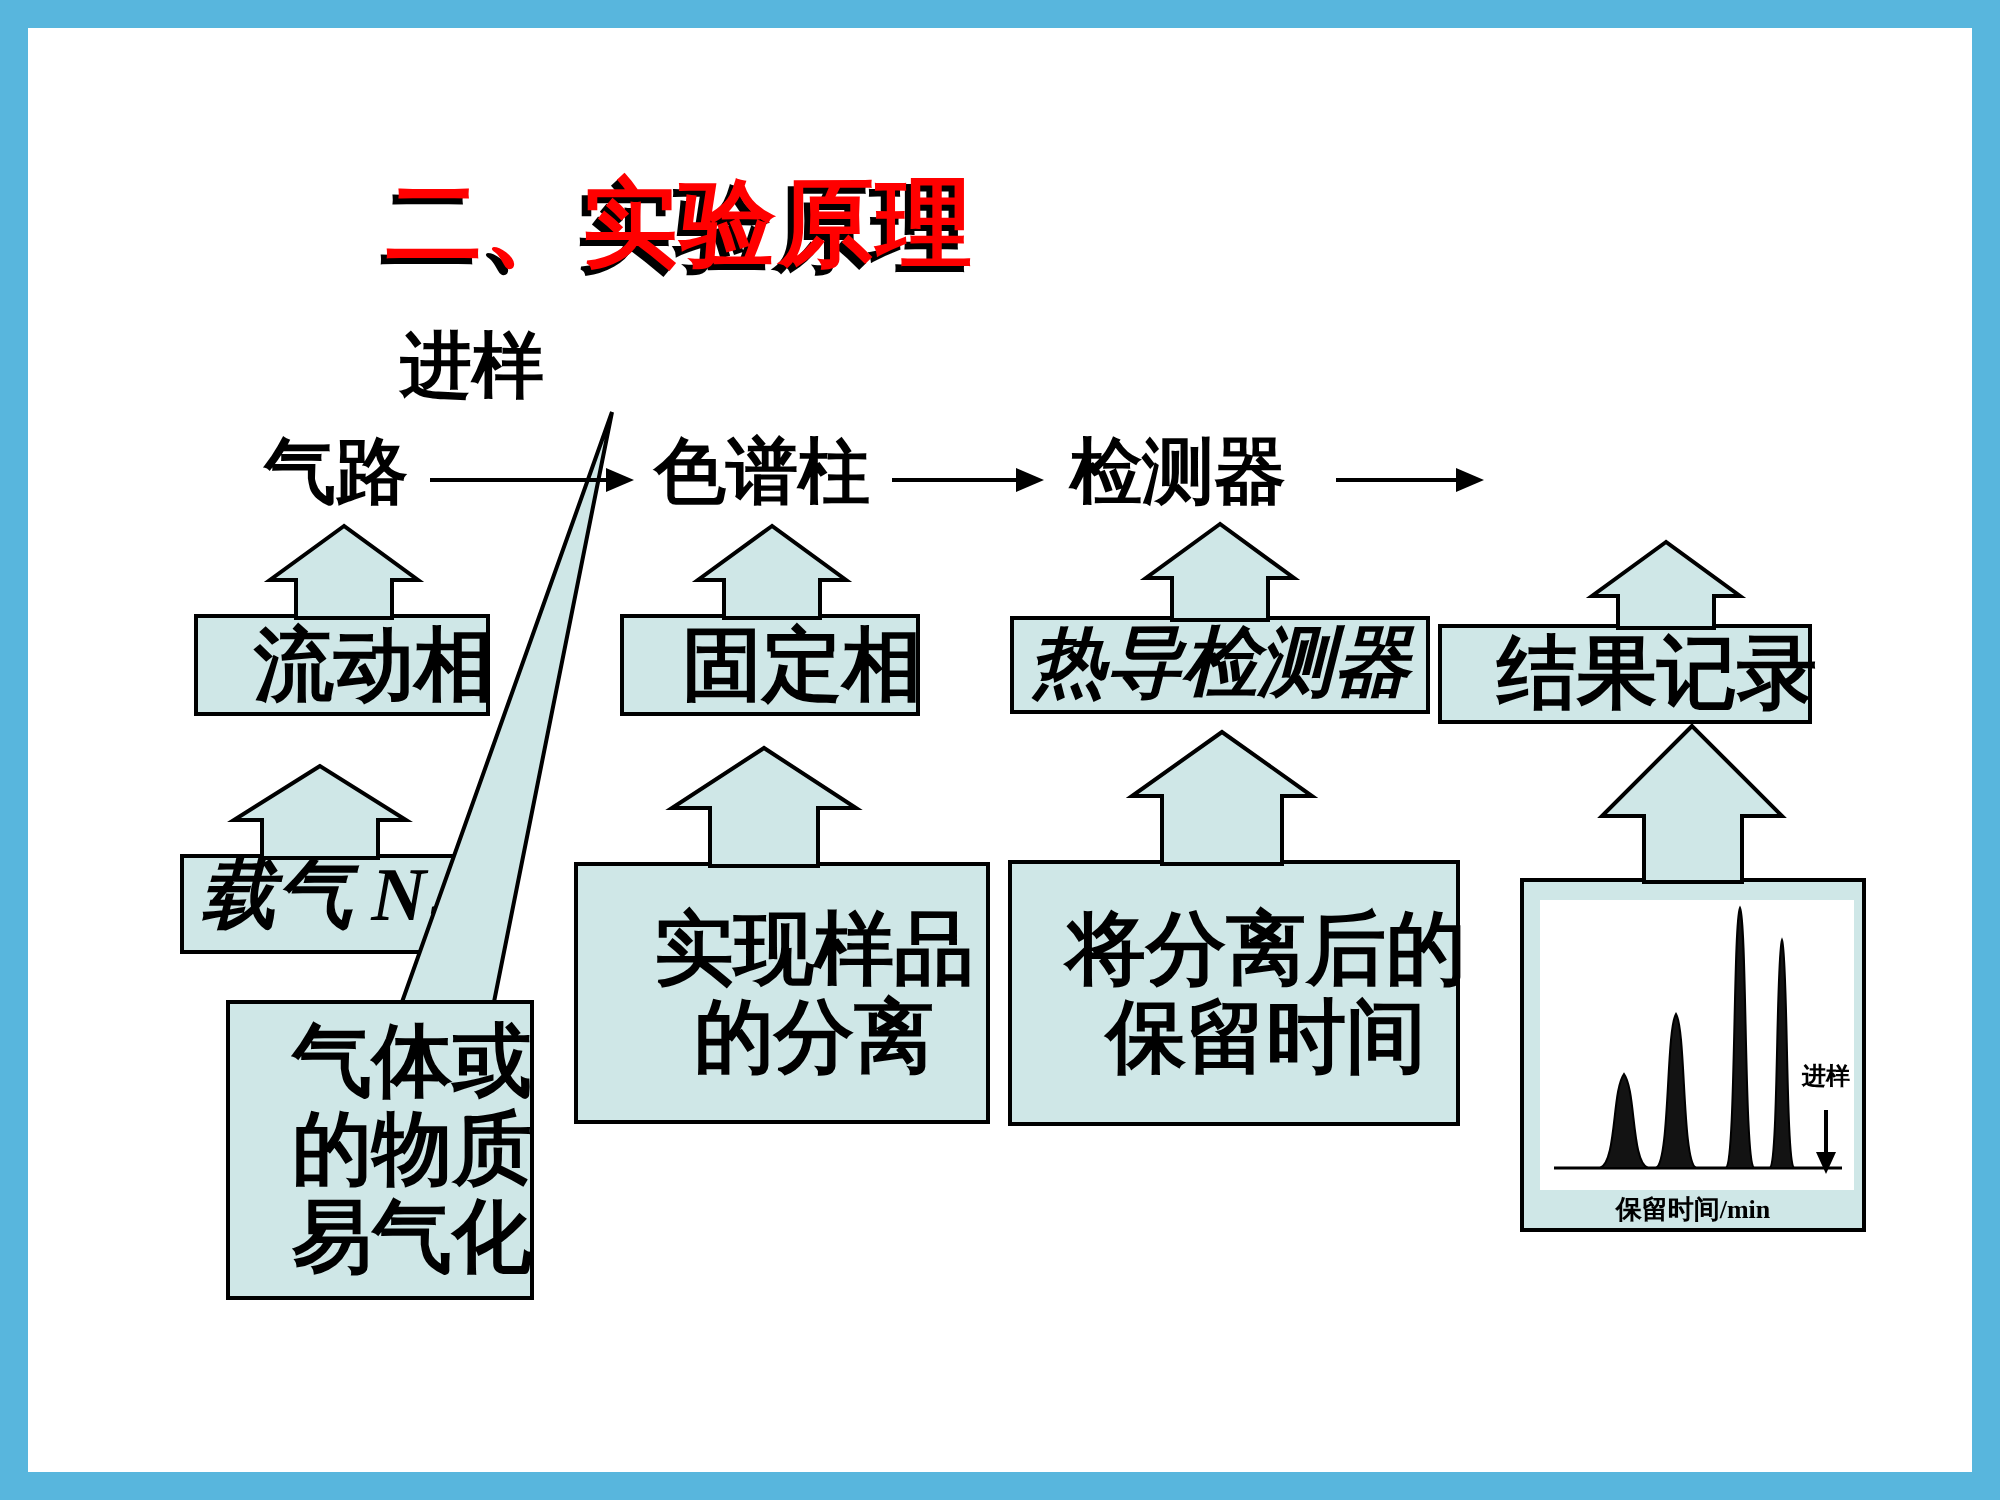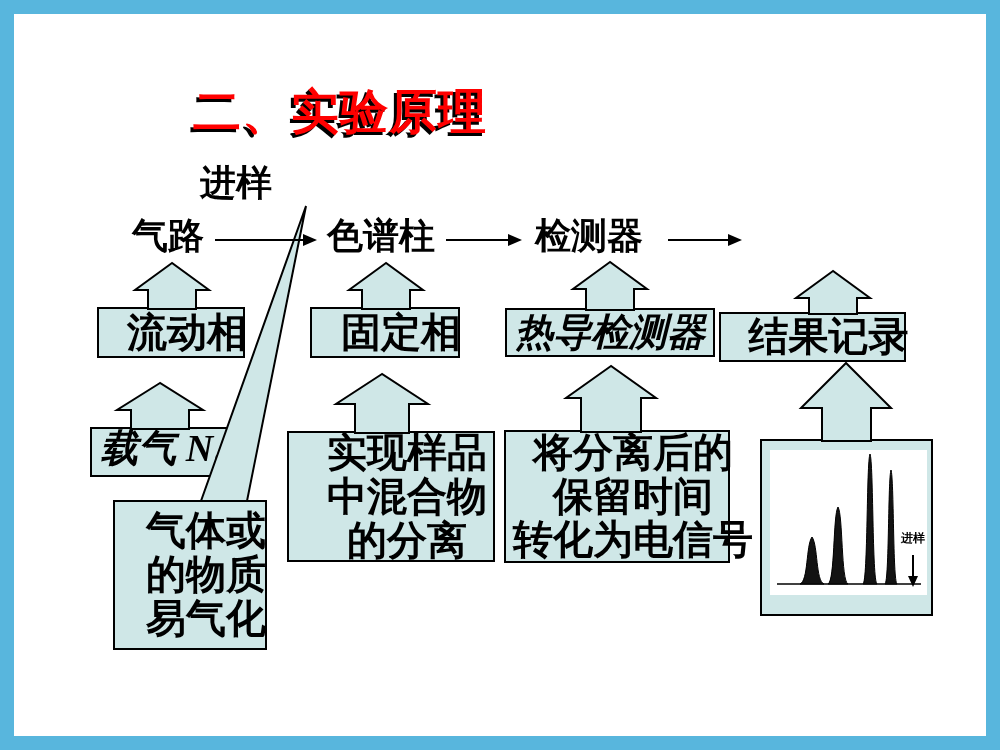--- a/index.html
+++ b/index.html
@@ -111,28 +111,26 @@
   <div class="box f40" style="left:719px;top:312px;width:187px;height:50px;">
     <div class="ln">结果记录</div>
   </div>
 
   <div class="box f38" style="left:90px;top:427px;width:145px;height:50px;">
     <div class="ln"><span>载气 N</span><sub>2</sub></div>
   </div>
 
   <div class="box f40" style="left:287px;top:431px;width:208px;height:131px;">
     <div class="ln">实现样品</div>
-    <div class="ln">中混合物</div>
     <div class="ln">的分离</div>
   </div>
 
   <div class="box box-signal f40" style="left:504px;top:430px;width:226px;height:133px;overflow:visible;">
     <div class="ln">将分离后的</div>
     <div class="ln">保留时间</div>
-    <div class="ln">转化为电信号</div>
   </div>
 
   <div class="box f40" style="left:113px;top:500px;width:154px;height:150px;z-index:3;font-family:Liberation Serif, serif;">
     <div class="ln">气体或</div>
     <div class="ln">的物质</div>
     <div class="ln">易气化</div>
   </div>
 
   <div class="box chartbox" style="left:760px;top:439px;width:173px;height:177px;">
     <div class="plotarea">
@@ -144,16 +142,17 @@
             <path d="M 93 134 C 97.9 131, 96.5 12, 100 4 C 103.5 12, 102.1 131, 107 134 Z" class="peak"></path>
             <path d="M 115 134 C 119.2 131, 118 28, 121 20 C 124 28, 122.8 131, 127 134 Z" class="peak"></path>
           </g>
         <g>
           <line x1="143" y1="105" x2="143" y2="128" stroke="#000" stroke-width="2"></line>
           <polygon points="138,126 148,126 143,137" fill="#000"></polygon>
         </g>
       </svg>
       <div class="plot-inject">进样</div>
     </div>
+    <div class="axis-label">保留时间/min</div>
   </div>
 
   <div class="frame"></div>
 </div>
 
 </body></html>

